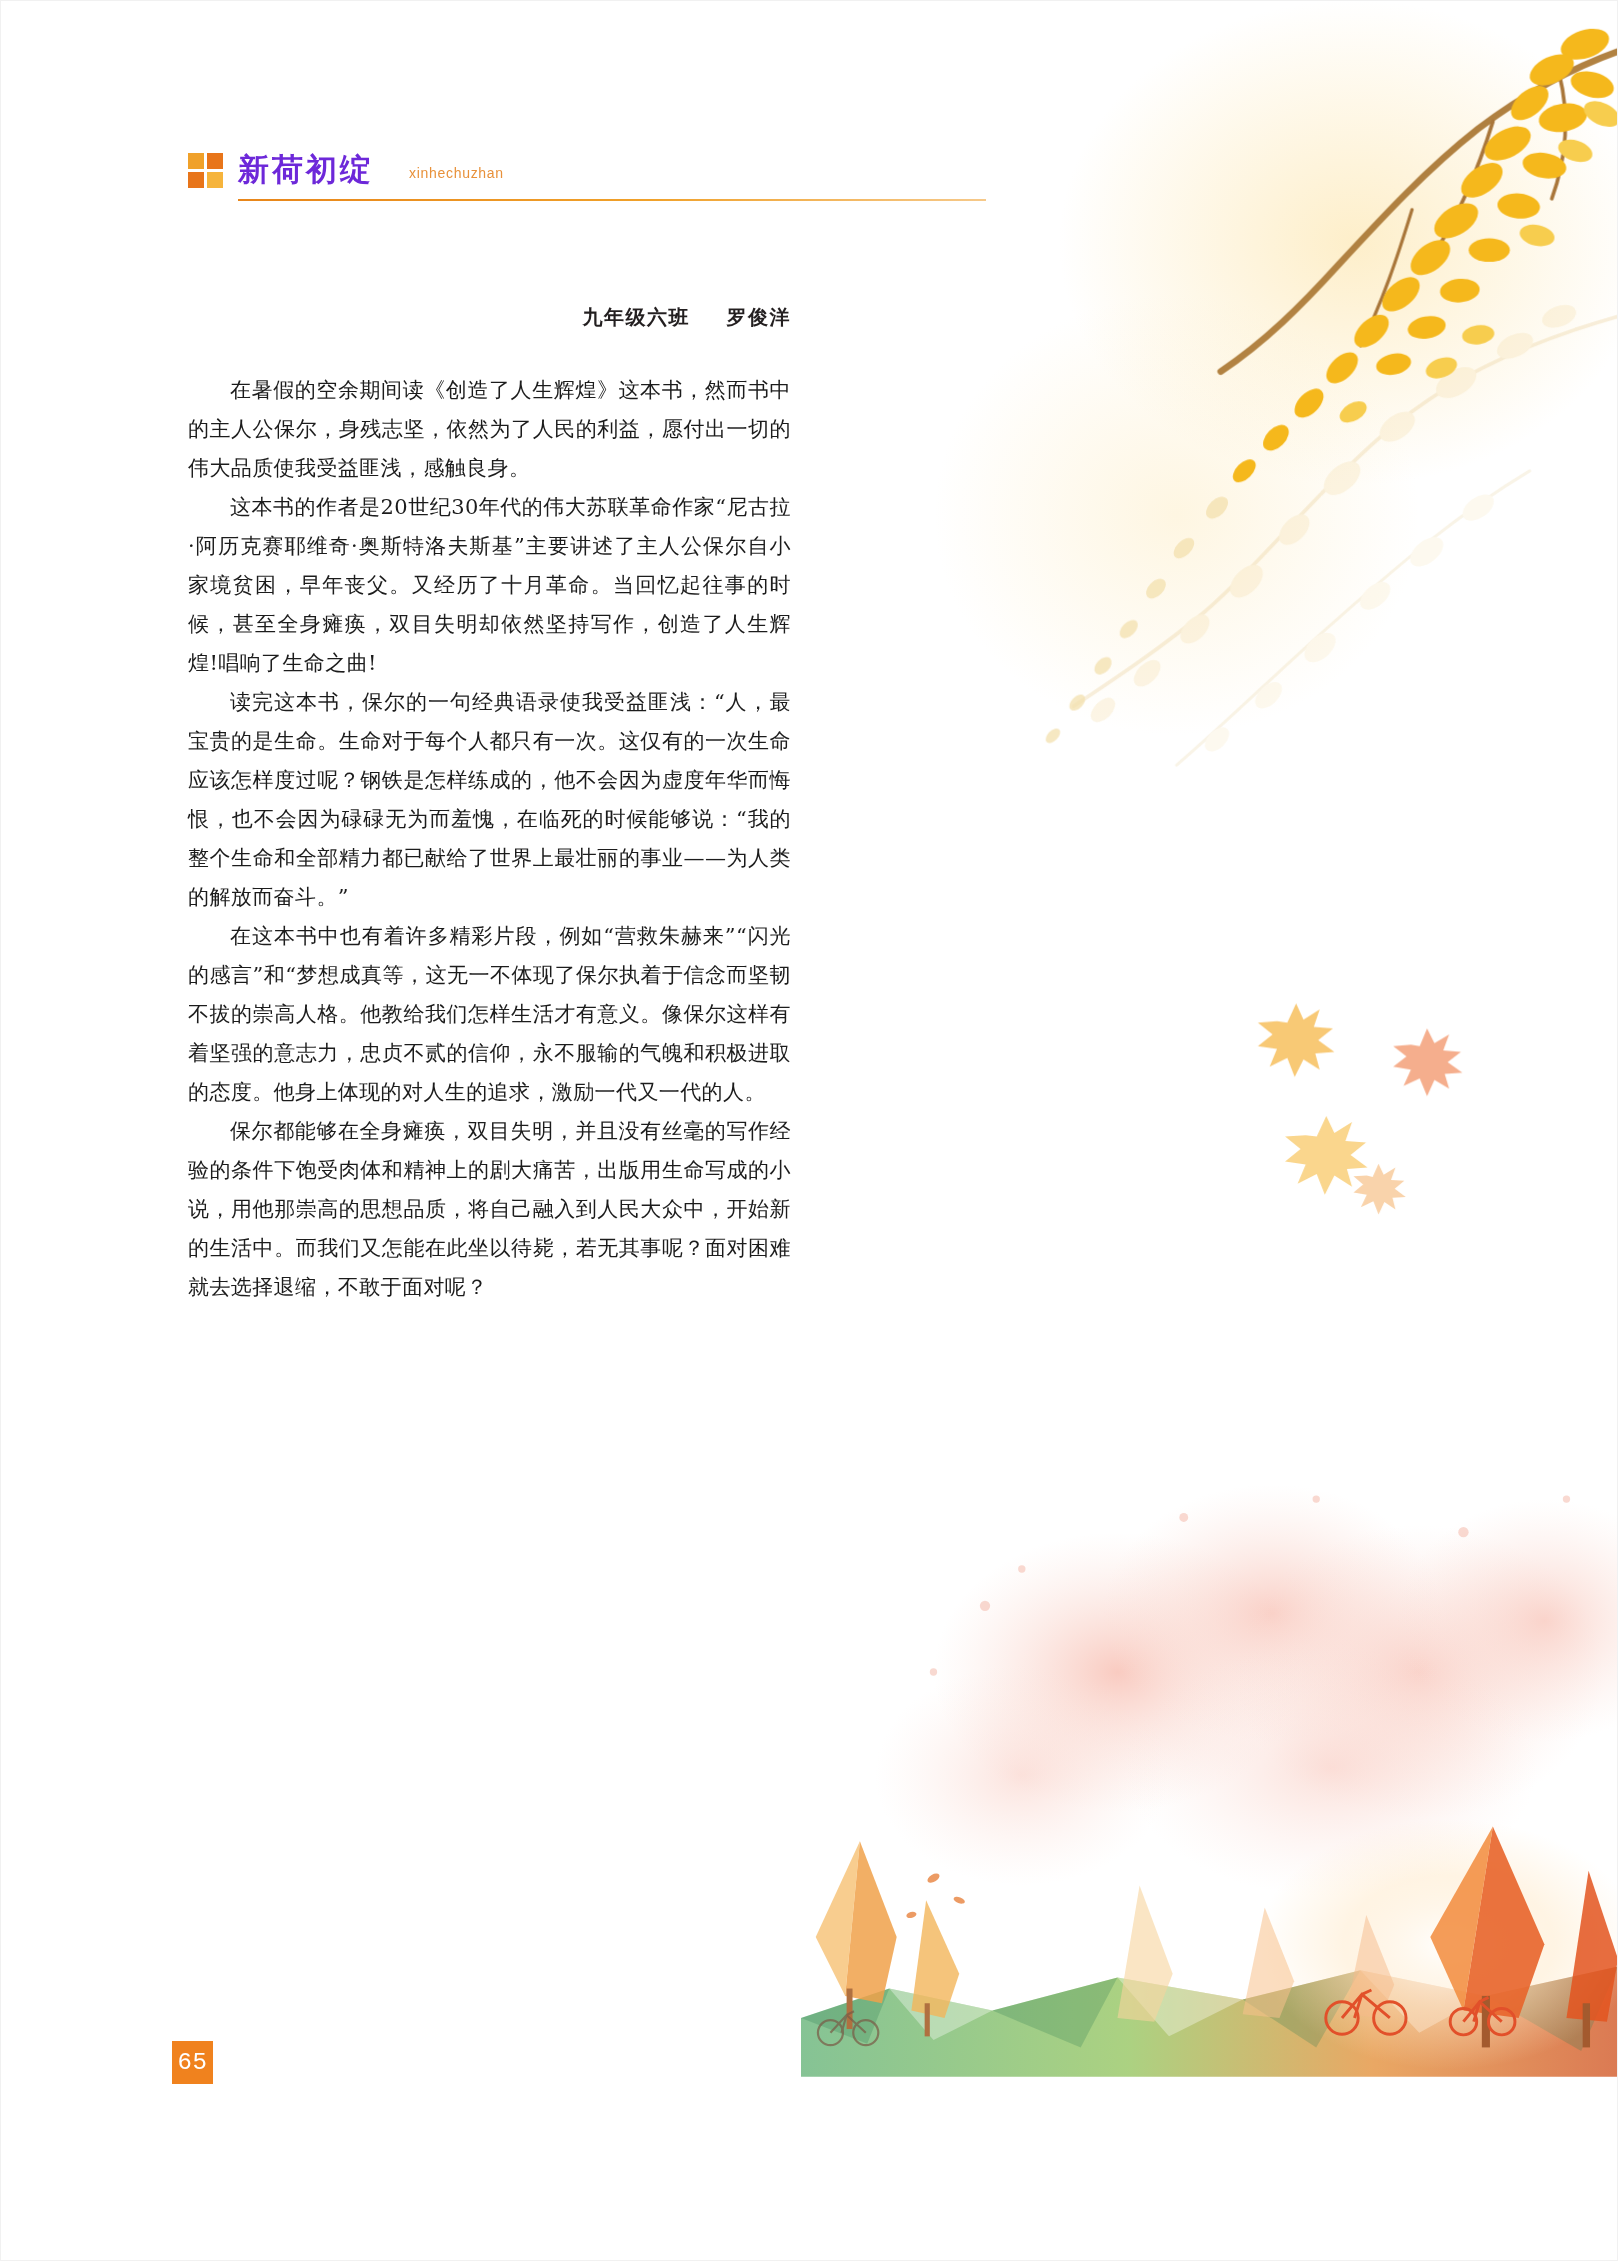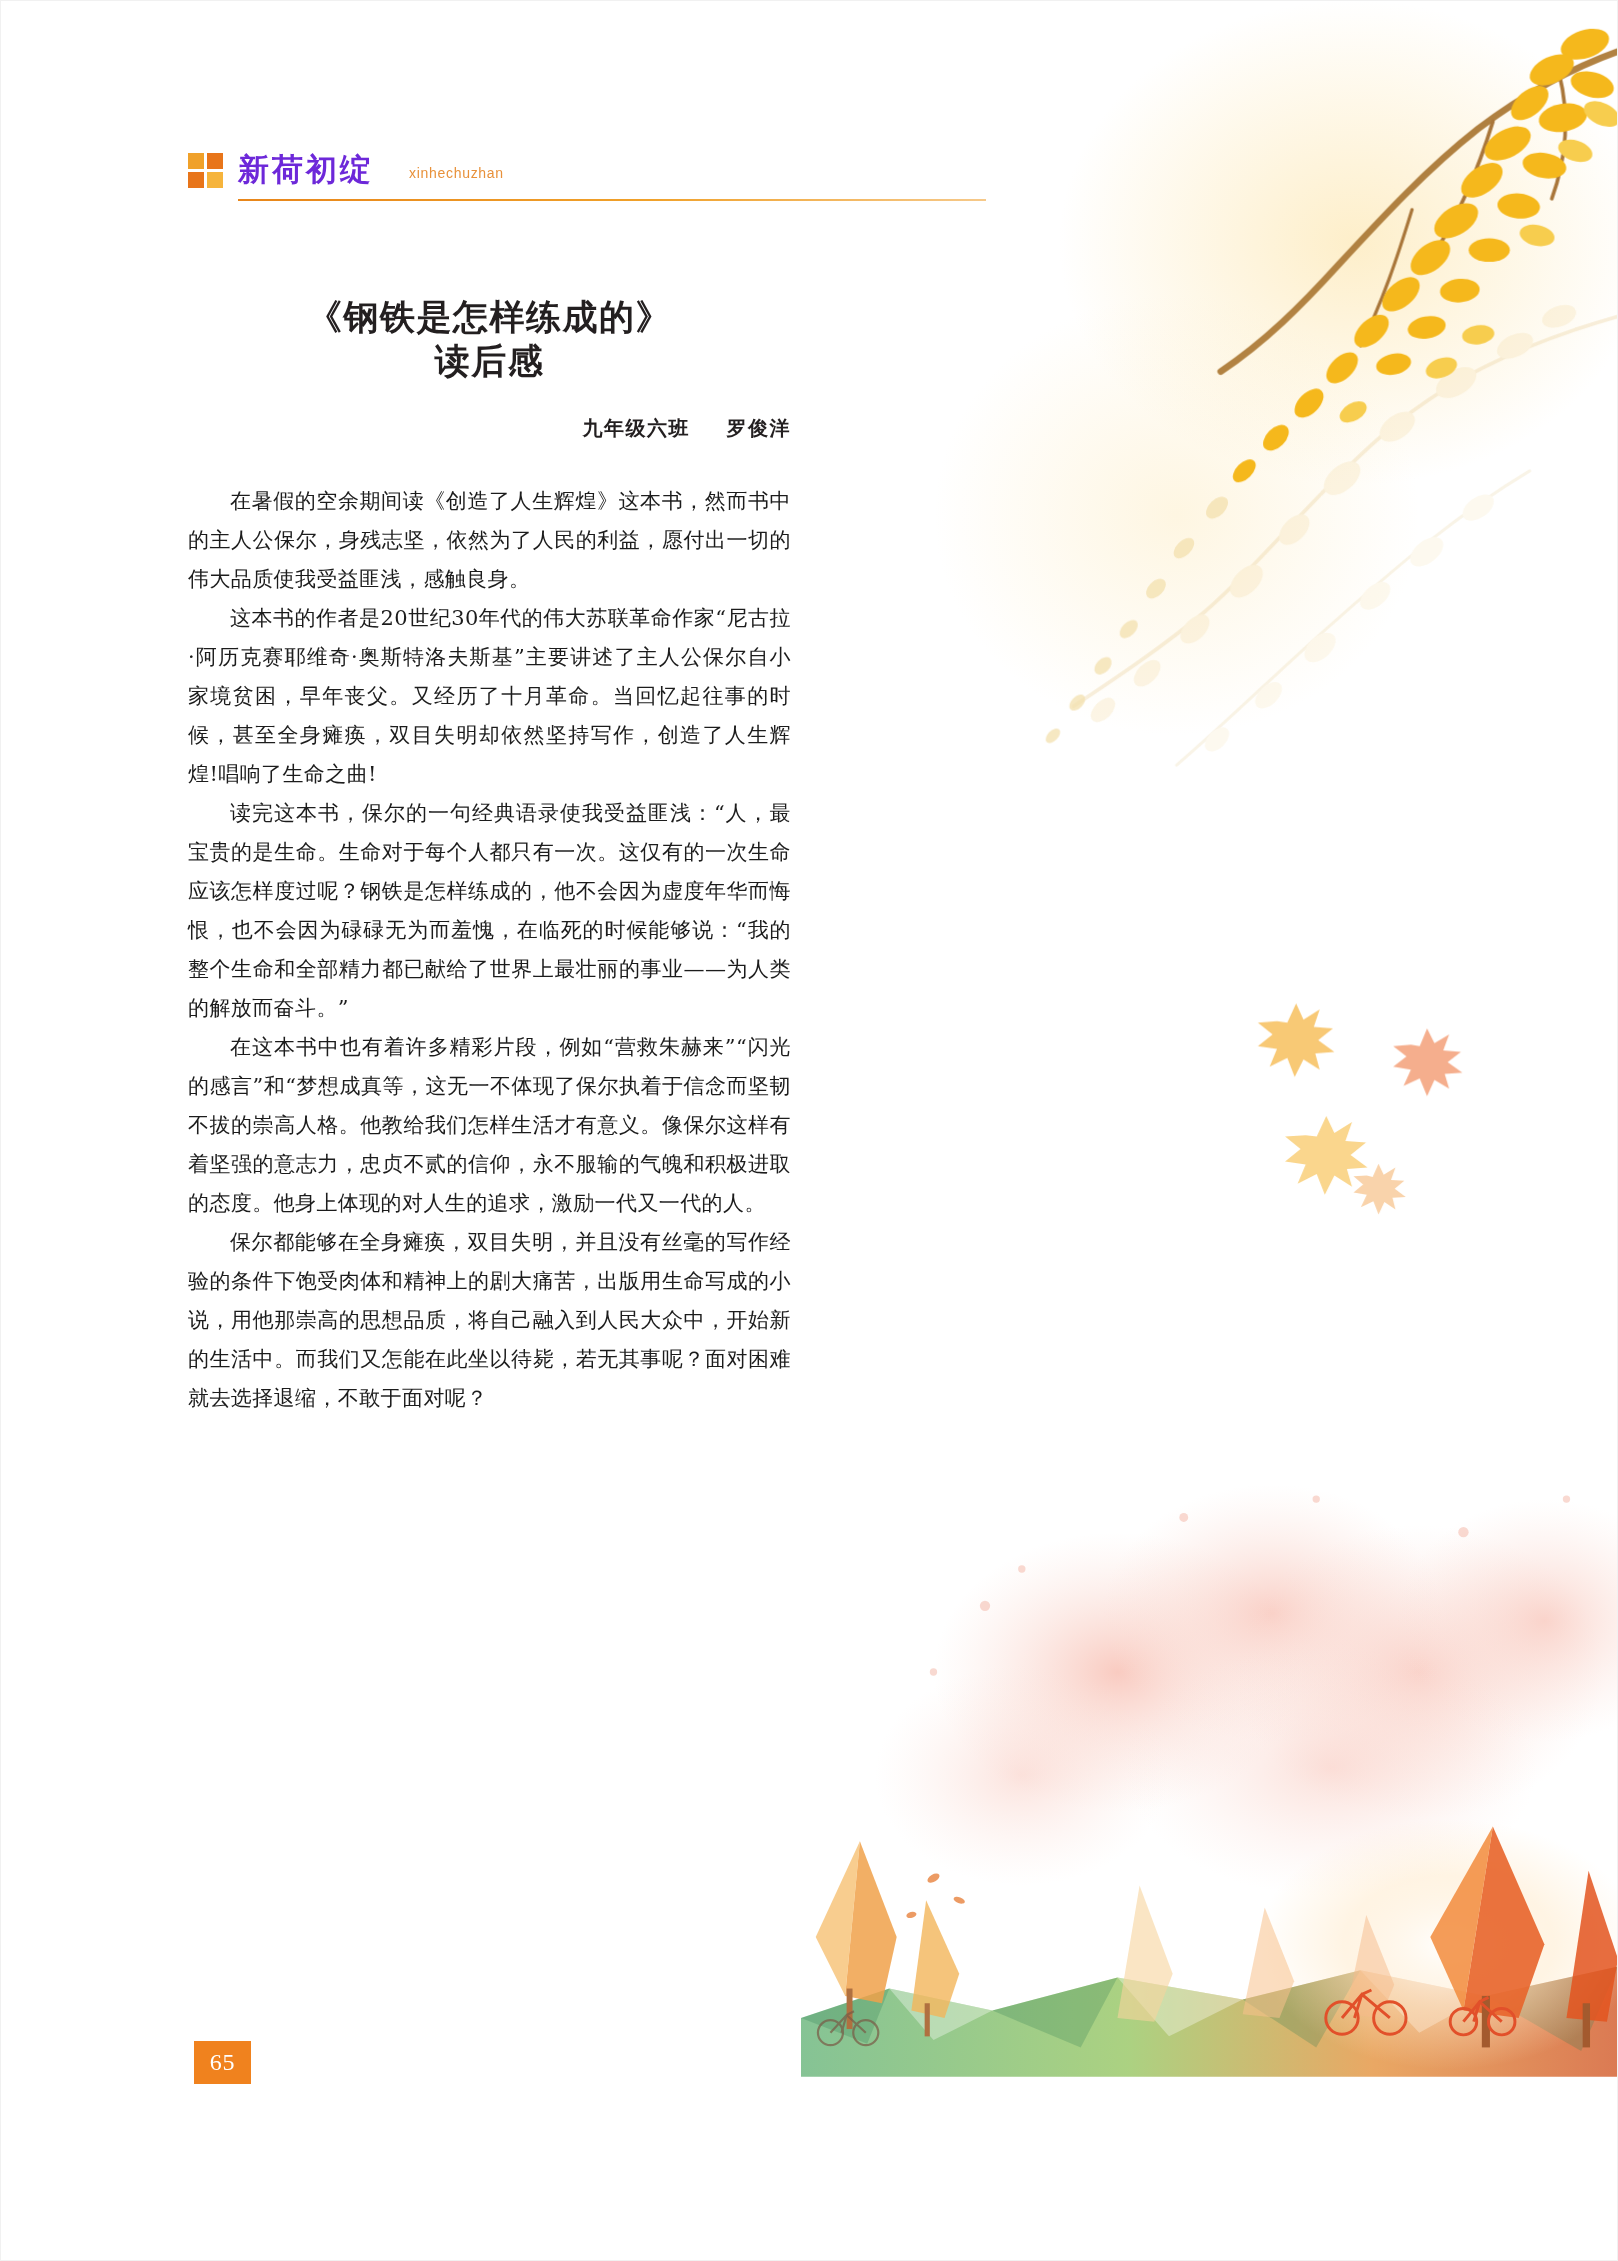--- a/index.html
+++ b/index.html
@@ -122,25 +122,25 @@
     line-height: 39px;
     color: #1c1c1c;
     text-align: justify;
     letter-spacing: 0.4px;
   }
   #body-copy p { margin: 0; text-indent: 2em; }
 
   
   #page-number {
     position: absolute;
-    left: 194px; bottom: 177px;
-    width: 57px; height: 43px;
+    left: 172px; bottom: 177px;
+    width: 41px; height: 43px;
     background: #f0821e;
     color: #ffffff;
-    font-family: Liberation Serif, serif;
+    font-family: Liberation Mono, monospace;
     font-size: 24px;
     display: flex;
     align-items: center;
     justify-content: center;
     letter-spacing: 0.7px;
   }
 </style>
 </head>
 <body>
 
@@ -348,24 +348,20 @@
       <span class="sq c"></span>
       <span class="sq d"></span>
     </div>
     <div class="cn">新荷初绽</div>
     <div class="py">xinhechuzhan</div>
     <div class="rule"></div>
   </div>
 
   <div id="article">
 
-    <h1 id="article-title">
-      <span class="line1">《钢铁是怎样练成的》</span>
-      <span class="line2">读后感</span>
-    </h1>
 
     <div id="byline">
       <span>九年级六班</span>
       <span class="author">罗俊洋</span>
     </div>
 
     <div id="body-copy">
       <p>在暑假的空余期间读《创造了人生辉煌》这本书，然而书中的主人公保尔，身残志坚，依然为了人民的利益，愿付出一切的伟大品质使我受益匪浅，感触良身。</p>
       <p>这本书的作者是20世纪30年代的伟大苏联革命作家“尼古拉·阿历克赛耶维奇·奥斯特洛夫斯基”主要讲述了主人公保尔自小家境贫困，早年丧父。又经历了十月革命。当回忆起往事的时候，甚至全身瘫痪，双目失明却依然坚持写作，创造了人生辉煌!唱响了生命之曲!</p>
       <p>读完这本书，保尔的一句经典语录使我受益匪浅：“人，最宝贵的是生命。生命对于每个人都只有一次。这仅有的一次生命应该怎样度过呢？钢铁是怎样练成的，他不会因为虚度年华而悔恨，也不会因为碌碌无为而羞愧，在临死的时候能够说：“我的整个生命和全部精力都已献给了世界上最壮丽的事业——为人类的解放而奋斗。”</p>

